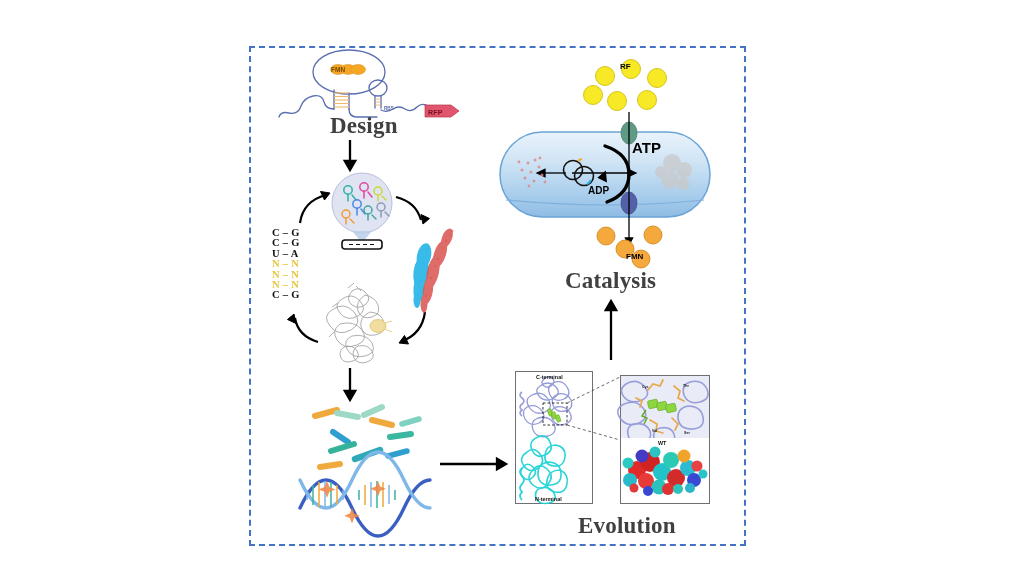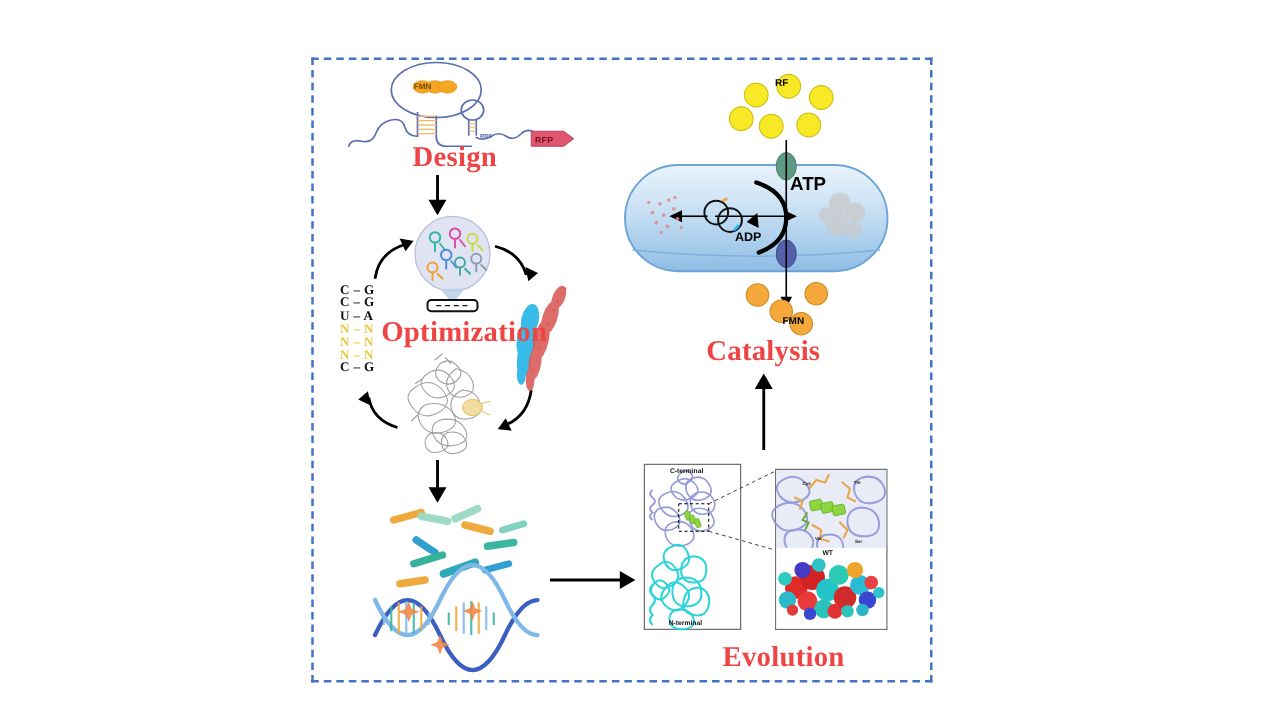--- a/index.html
+++ b/index.html
@@ -21,21 +21,21 @@
     left: 249px; top: 46px;
     width: 497px; height: 500px;
     border: 2.5px dashed #4472c4;
     background: transparent;
   }
   
   .section-title {
     position: absolute;
     font-family: "Liberation Serif", serif;
     font-weight: bold;
-    color: #ef4444;
+    color: #404040;
     white-space: nowrap;
     letter-spacing: .2px;
   }
   #title-design     { left: 330px; top: 113px; font-size: 23px; }
   #title-optim      { left: 305px; top: 253px; font-size: 23px; }
   #title-evolution  { left: 327px; top: 513px; font-size: 23px; }
   #title-catalysis  { left: 565px; top: 268px; font-size: 23px; }
   #title-analysis   { left: 578px; top: 513px; font-size: 23px; }
 
   
@@ -268,21 +268,20 @@
 
   <div id="ladder">
     <div>C – G</div>
     <div>C – G</div>
     <div>U – A</div>
     <div class="nn">N – N</div>
     <div class="nn">N – N</div>
     <div class="nn">N – N</div>
     <div>C – G</div>
   </div>
-  <div class="section-title" id="title-optim">Optimization</div>
 
   <svg class="lay" viewBox="0 0 1024 576">
 
     <g stroke-linecap="round">
       <line x1="315" y1="416" x2="337" y2="410" stroke="#f0a93c" stroke-width="6"></line>
       <line x1="337" y1="413" x2="358" y2="417" stroke="#9ed9c5" stroke-width="6"></line>
       <line x1="364" y1="415" x2="382" y2="407" stroke="#9ed9c5" stroke-width="6"></line>
       <line x1="372" y1="420" x2="392" y2="425" stroke="#f0a93c" stroke-width="6"></line>
       <line x1="402" y1="424" x2="419" y2="419" stroke="#7fd2c0" stroke-width="5.5"></line>
       <line x1="333" y1="432" x2="348" y2="442" stroke="#2f9fd0" stroke-width="6"></line>

